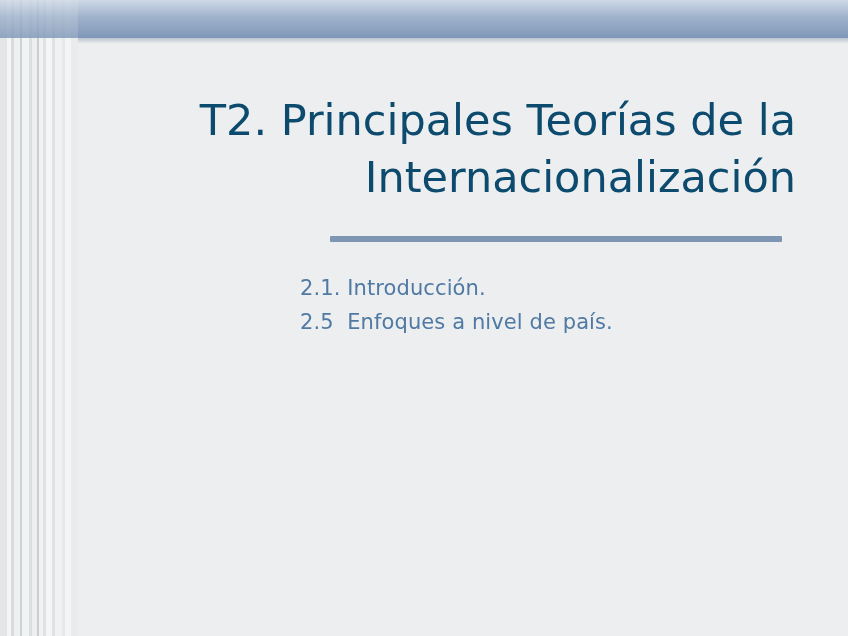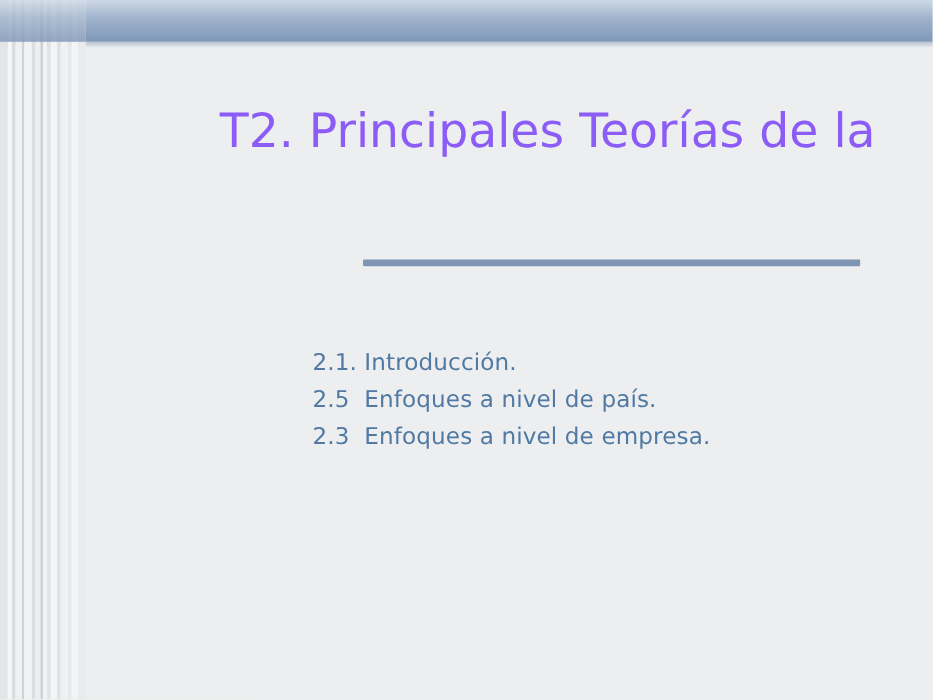--- a/index.html
+++ b/index.html
@@ -71,45 +71,44 @@
     width: 848px;
     height: 636px;
   }
 
   .title {
     position: absolute;
     left: 96px;
     top: 92px;
     width: 700px;
     text-align: right;
-    color: #8b5cf6;
+    color: #0c4a6e;
     font-size: 43px;
     line-height: 1.33;
     letter-spacing: 0px;
     font-weight: normal;
   }
 
   .rule {
     position: absolute;
     left: 330px;
     top: 236px;
     width: 452px;
     height: 6px;
     background: #7e96b4;
     border-radius: 1px;
   }
 
   .bullets {
     position: absolute;
-    left: 284px;
+    left: 300px;
     top: 276px;
     width: 500px;
     color: #5079a4;
     font-size: 21px;
-    margin-top: 41px;
   }
   .bullets .line {
     height: 34px;
     white-space: pre;
     letter-spacing: 0.1px;
   }
 </style>
 </head>
 <body>
 
@@ -136,24 +135,24 @@
     <div class="s" style="left:62px; width:3px;  background:#e6e8ea;"></div>
     <div class="s" style="left:65px; width:6px;  background:#f3f4f5;"></div>
     <div class="s" style="left:71px; width:7px;  background:#e9ebec;"></div>
     <div class="stripes-top-mask"></div>
   </div>
 
   <div class="content">
 
     <div class="title">
       <div>T2. Principales Teorías de la</div>
+      <div>Internacionalización</div>
     </div>
 
     <div class="rule"></div>
 
     <div class="bullets">
       <div class="line">2.1. Introducción.</div>
       <div class="line">2.5  Enfoques a nivel de país.</div>
-      <div class="line">2.3  Enfoques a nivel de empresa.</div>
     </div>
 
   </div>
 </div>
 
 </body></html>

